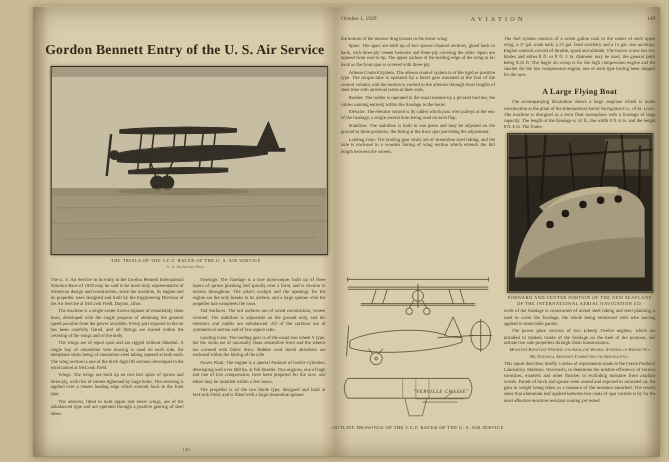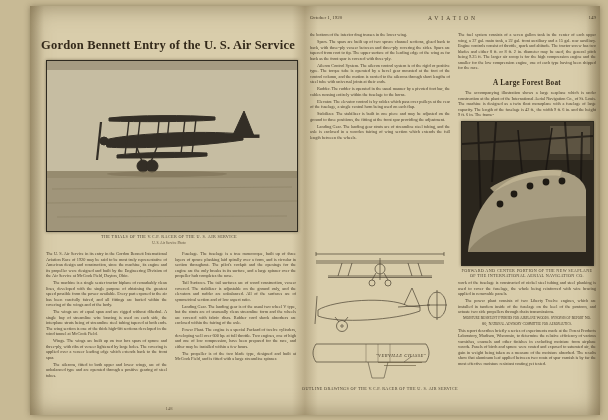--- a/index.html
+++ b/index.html
@@ -164,21 +164,21 @@
     <div id="verville-label">"VERVILLE CHASSE"</div>
     <div class="microline" style="left:70px;top:112px;width:44px;"></div>
     <div class="microline" style="left:76px;top:115px;width:32px;"></div>
   </div>
   <div class="abs cap" style="left:300px;top:386px;width:160px;">OUTLINE DRAWINGS OF THE V.C.P. RACER OF THE U. S. AIR SERVICE</div>
 
   <div class="abs" style="left:458px;top:32px;width:138px;height:378px;overflow:hidden;">
     <div class="colbox" style="height:44px;">
       <p class="para noind">The fuel system consists of a seven gallon tank in the center of each upper wing, a 37 gal. main tank, a 22 gal. front auxiliary and a 15 gal. rear auxiliary. Engine controls consist of throttle, spark and altitude. The tractor screw has two blades and either 8 ft. or 8 ft. 2 in. diameter may be used, the general pitch being 9.25 ft. The larger air scoop is for the high compression engine and the smaller for the low compression engine, one of each type having been shipped for the race.</p>
     </div>
-    <div class="subhead">A Large Forest Boat</div>
+    <div class="subhead">A Large Flying Boat</div>
     <div class="colbox" style="height:29px;">
       <p class="para">The accompanying illustration shows a large seaplane which is under construction at the plant of the International Aerial Navigation Co., of St. Louis. The machine is designed as a twin float monoplane with a fuselage of large capacity. The length of the fuselage is 42 ft., the width 9 ft. 6 in. and the height 9 ft. 6 in. The frame-</p>
     </div>
     <div class="photoframe" style="width:131px;height:143px;margin:2px auto 2px auto;">
       <svg width="131" height="143" viewBox="0 0 131 143">
         <rect x="0" y="0" width="131" height="143" fill="#2b261d"></rect>
         <rect x="88" y="4" width="40" height="28" fill="#6d6450" opacity=".85"></rect>
         <rect x="0" y="0" width="131" height="38" fill="#564e3c" opacity=".45"></rect>
         <g stroke="#171310" stroke-width="2" opacity=".7">
           <line x1="16" y1="0" x2="20" y2="130"></line>

